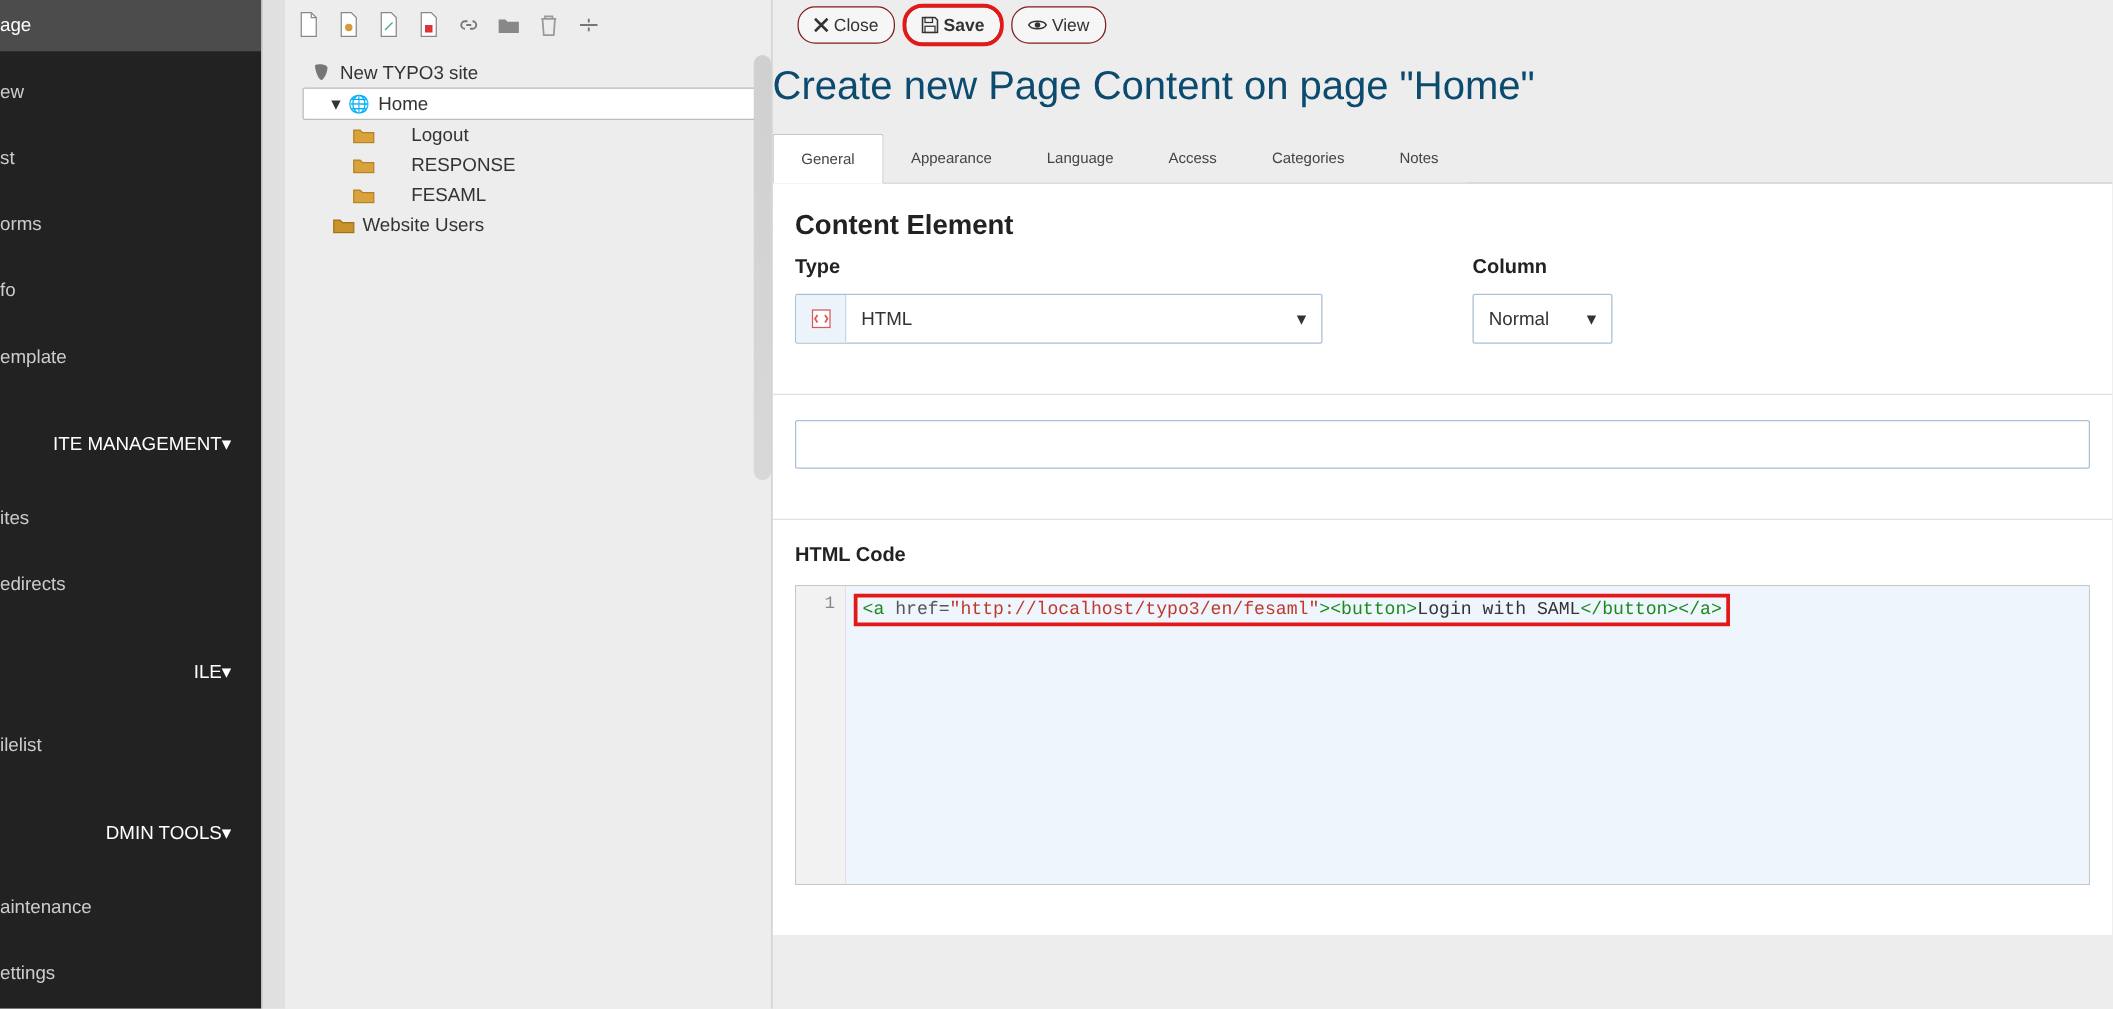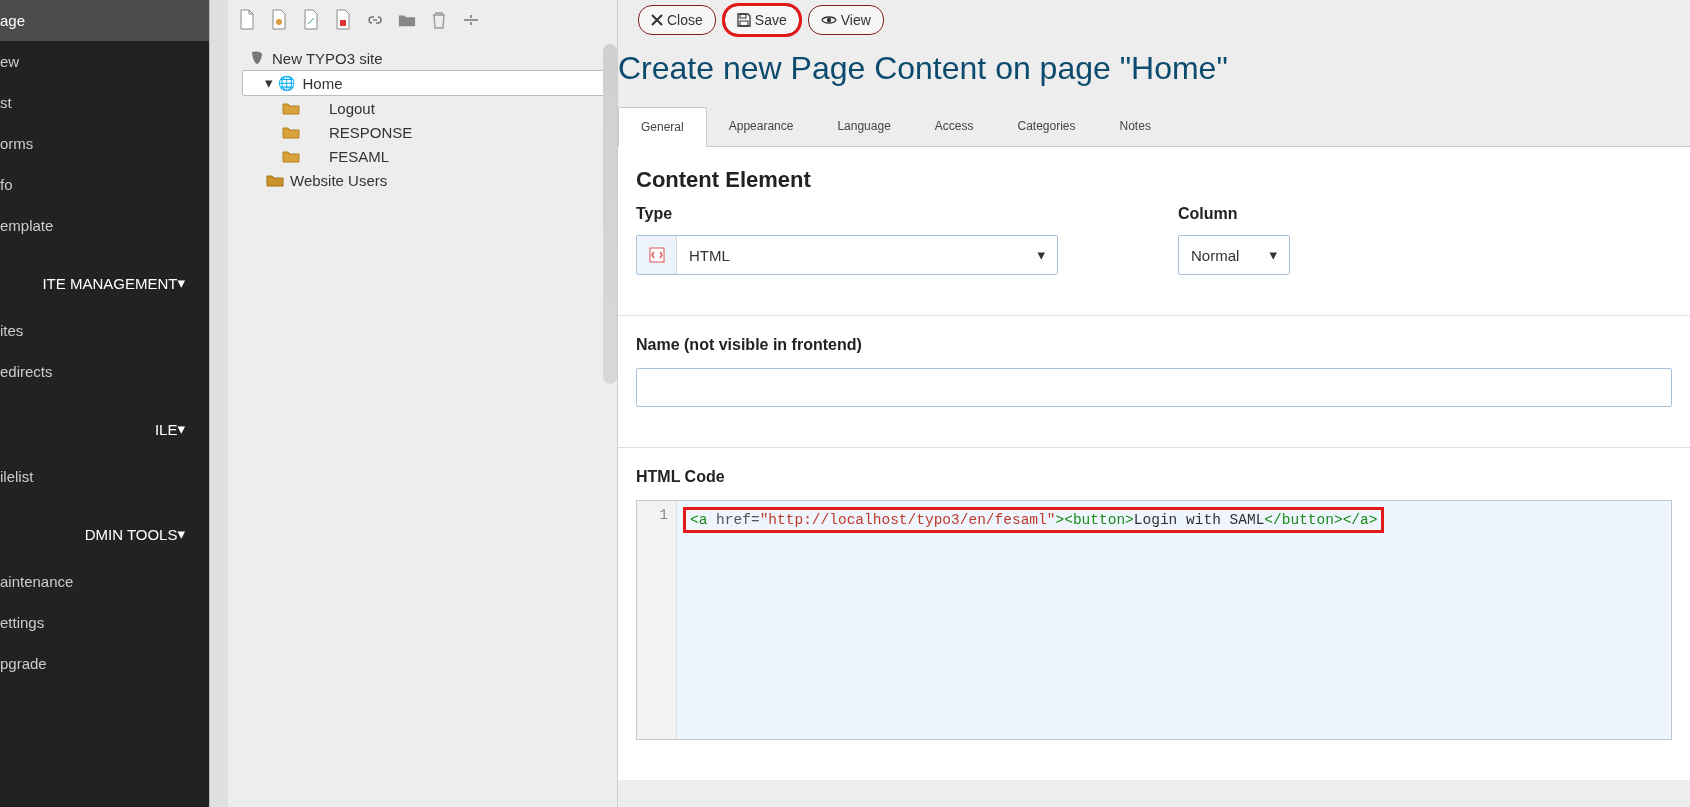--- a/index.html
+++ b/index.html
@@ -14,20 +14,21 @@
     display: flex;
   }
   
   .sidebar-left {
     width: 209px;
     background: #222;
     color: #ccc;
     display: flex;
     flex-direction: column;
     font-size: 15px;
+    gap: 12px;
   }
   .sidebar-item, .sidebar-header {
     padding: 12px 10px 12px 0;
     text-align: left;
     cursor: pointer;
   }
   .sidebar-item.active {
     background: #4c4c4c;
     color: #fff;
   }
@@ -125,20 +126,21 @@
     border: 1px solid #7f1d1d;
     padding: 6px 12px;
     font-size: 14px;
     color: #333;
     cursor: pointer;
     border-radius: 14px;
   }
   .btn.highlight {
     outline: 3px solid #e31818;
     outline-offset: -1px;
+    font-weight: bold;
   }
   .page-body {
     padding: 8px 0 0 0;
   }
   h1.page-title {
     font-size: 32px;
     font-weight: 500;
     color: #0c4a6e;
     padding: 2px 0 20px 0;
   }
@@ -448,21 +450,20 @@
             <div class="select-val">
               <span>Normal</span>
               <span>▾</span>
             </div>
           </div>
         </div>
       </div>
     </div>
 
     <div class="panel">
-      <div class="label-strong" style="margin-bottom:14px">Name (not visible in frontend)</div>
       <input class="text-input" type="text" value="" style="">
     </div>
 
     <div class="panel" style="border-bottom:none">
       <div class="code-block-label">HTML Code</div>
       <div class="code-editor">
         <div class="gutter">
           <div>1</div>
         </div>
         <div class="code-area">

